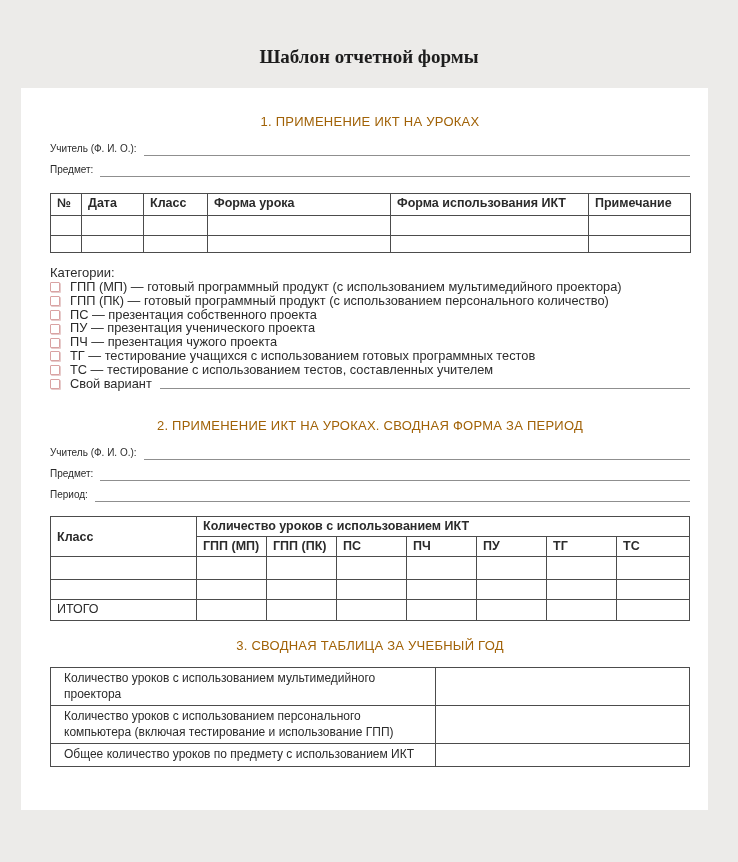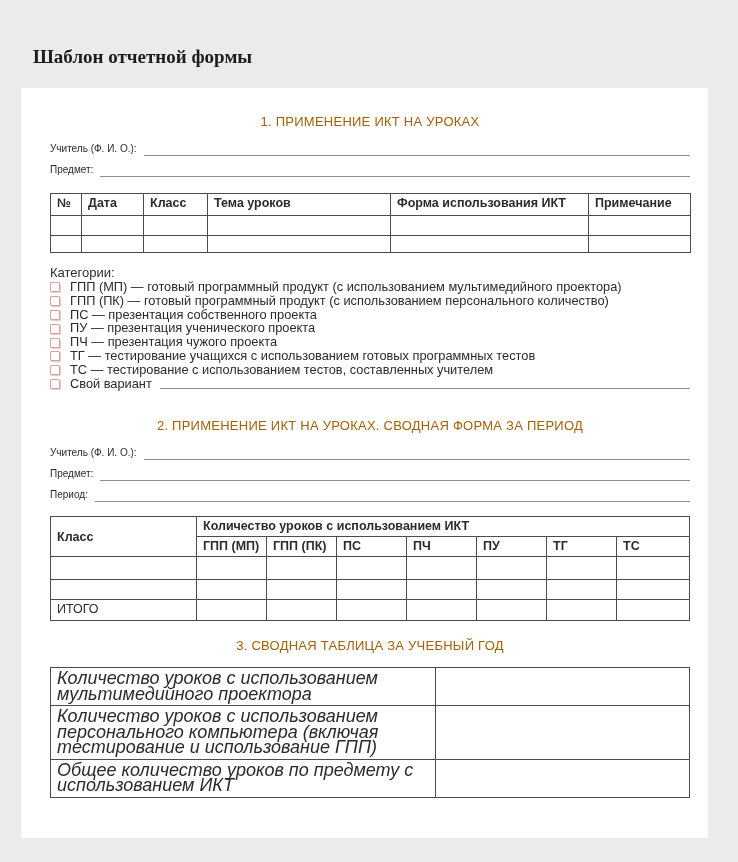--- a/index.html
+++ b/index.html
@@ -11,20 +11,21 @@
     color:#2b2b2b;
     -webkit-font-smoothing:antialiased;
   }
   .doc-title {
     margin:44px 33px 0 33px;
     font-family:"Liberation Serif", serif;
     font-weight:700;
     font-size:19px;
     line-height:25px;
     color:#1d1d1d;
+    text-align:center;
   }
   .card {
     width:687px;
     min-height:722px;
     margin:19px 0 0 21px;
     background:#ffffff;
     padding:26px 18px 40px 29px;
   }
   .section-heading {
     text-align:center;
@@ -77,21 +78,21 @@
   .t2 { margin-top:11px; }
   .t2 .h1 { height:20px; }
   .t2 .h2 { height:20px; }
   .t2 .erowA { height:23px; }
   .t2 .erowB { height:20px; }
   .t2 .trow  { height:21px; }
   .t2 .class-cell { vertical-align:middle; }
   .t2 .total-cell { font-weight:400; }
   .s3-heading { margin-top:17px; }
   .t3 { margin-top:14px; }
-  .t3 td { font-size:18px; line-height:15.5px; padding:3px 8px 3px 6px;font-style:italic; }
+  .t3 td { font-size:12px; line-height:15.5px; padding:3px 8px 3px 13px; }
   .t3 .r1 { height:21px; }
   .t3 .r2 { height:36px; }
   .t3 .r3 { height:21px; }
 </style>
 </head>
 <body>
 
 <div class="doc-title">
   <div>Шаблон отчетной формы</div>
 </div>
@@ -118,21 +119,21 @@
         <col style="width:64px">
       <col style="width:183px">
         <col style="width:198px">
         <col style="width:102px">
     </colgroup>
     <tbody>
         <tr class="hrow">
       <th>№</th>
       <th>Дата</th>
       <th>Класс</th>
-      <th>Тема уроков</th>
+      <th>Форма урока</th>
       <th>Форма использования ИКТ</th>
       <th>Примечание</th>
     </tr>
     <tr class="erow1">
       <td></td>
           <td></td>
       <td></td>
           <td></td>
       <td></td>
           <td></td>

